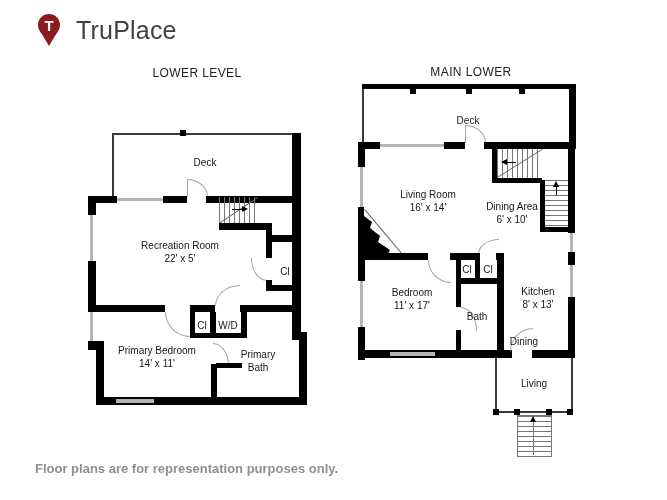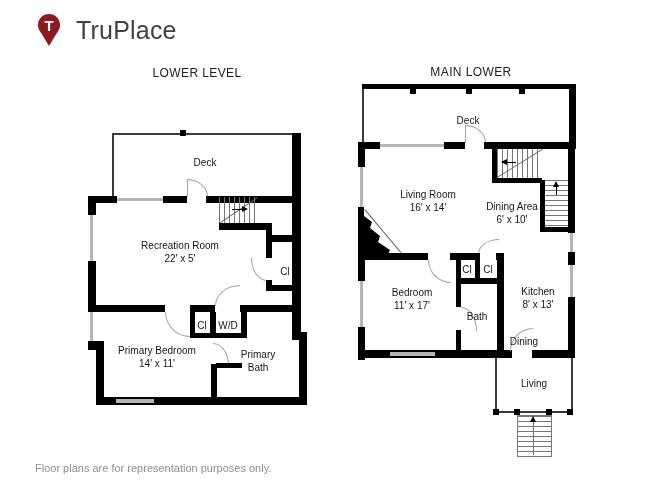--- a/index.html
+++ b/index.html
@@ -30,21 +30,21 @@
   .arrow-left{position:absolute;width:0;height:0;border-top:3px solid transparent;border-bottom:3px solid transparent;border-right:6px solid #000;}
   .stem-h{position:absolute;height:1px;background:#000;}
   .stem-v{position:absolute;width:1px;background:#000;}
   .post{position:absolute;width:6px;height:6px;background:#000;}
   
   .lbl{position:absolute;transform:translate(-50%,-50%);font-size:10px;line-height:1.3;color:#161616;text-align:center;white-space:nowrap;}
   .lbl div{white-space:nowrap;}
   .level-title{position:absolute;transform:translateX(-50%);font-size:12px;letter-spacing:.4px;color:#222;white-space:nowrap;}
   .brand{position:absolute;left:36px;top:13px;display:flex;align-items:flex-start;}
   .brand-text{font-size:25px;color:#414042;letter-spacing:.2px;margin-left:14px;line-height:34px;}
-  .footer{position:absolute;left:35px;top:464px;font-size:11px;line-height:9.5px;color:#8f8f8f;}
+  .footer{position:absolute;left:35px;top:464px;font-size:13px;line-height:9.5px;color:#8f8f8f;font-weight:bold;}
   .plan{position:absolute;}
 </style>
 </head>
 <body>
 
 <div class="brand">
   <svg width="26" height="34" viewBox="0 0 24 32">
     <path d="M12 1 C6.2 1 1.6 5.6 1.6 11.4 c0 3.4 1.6 6 3.6 8.3 L12 31 l6.8-11.3 c2-2.3 3.6-4.9 3.6-8.3 C22.4 5.6 17.8 1 12 1 Z" fill="#8c1b1f"></path>
     <text x="12" y="16.5" text-anchor="middle" font-size="14" font-weight="bold" fill="#ffffff">T</text>
   </svg>

